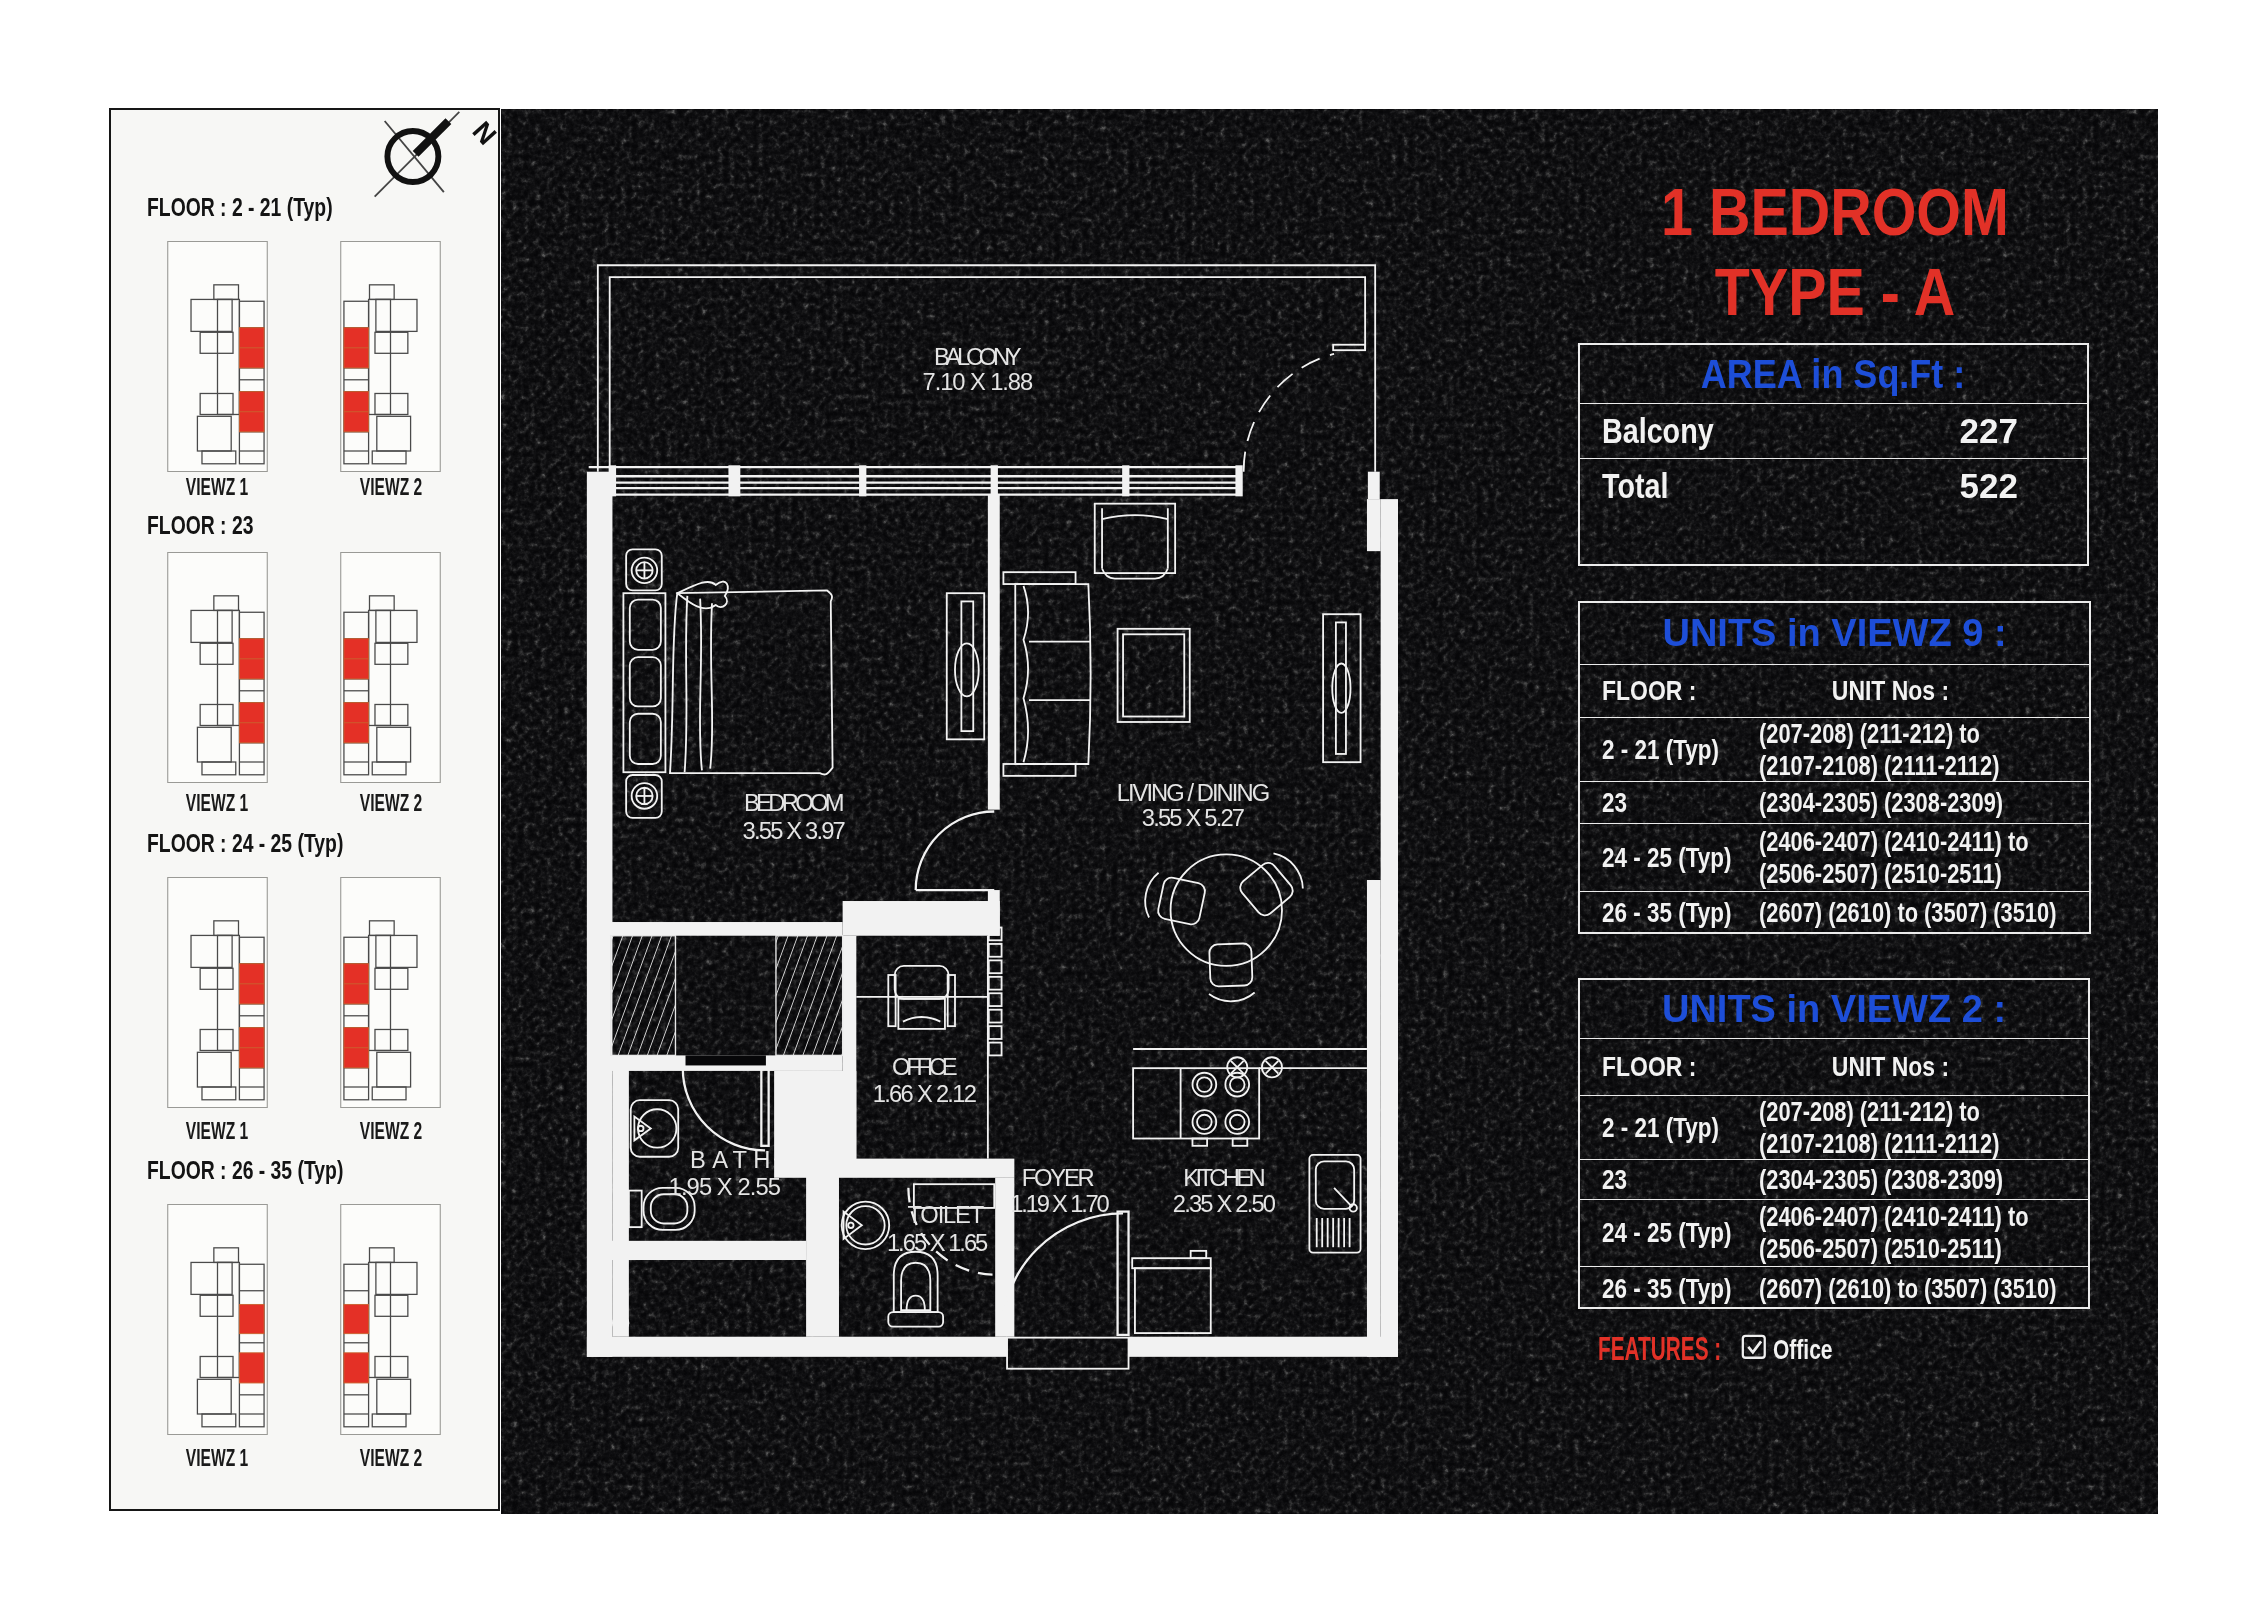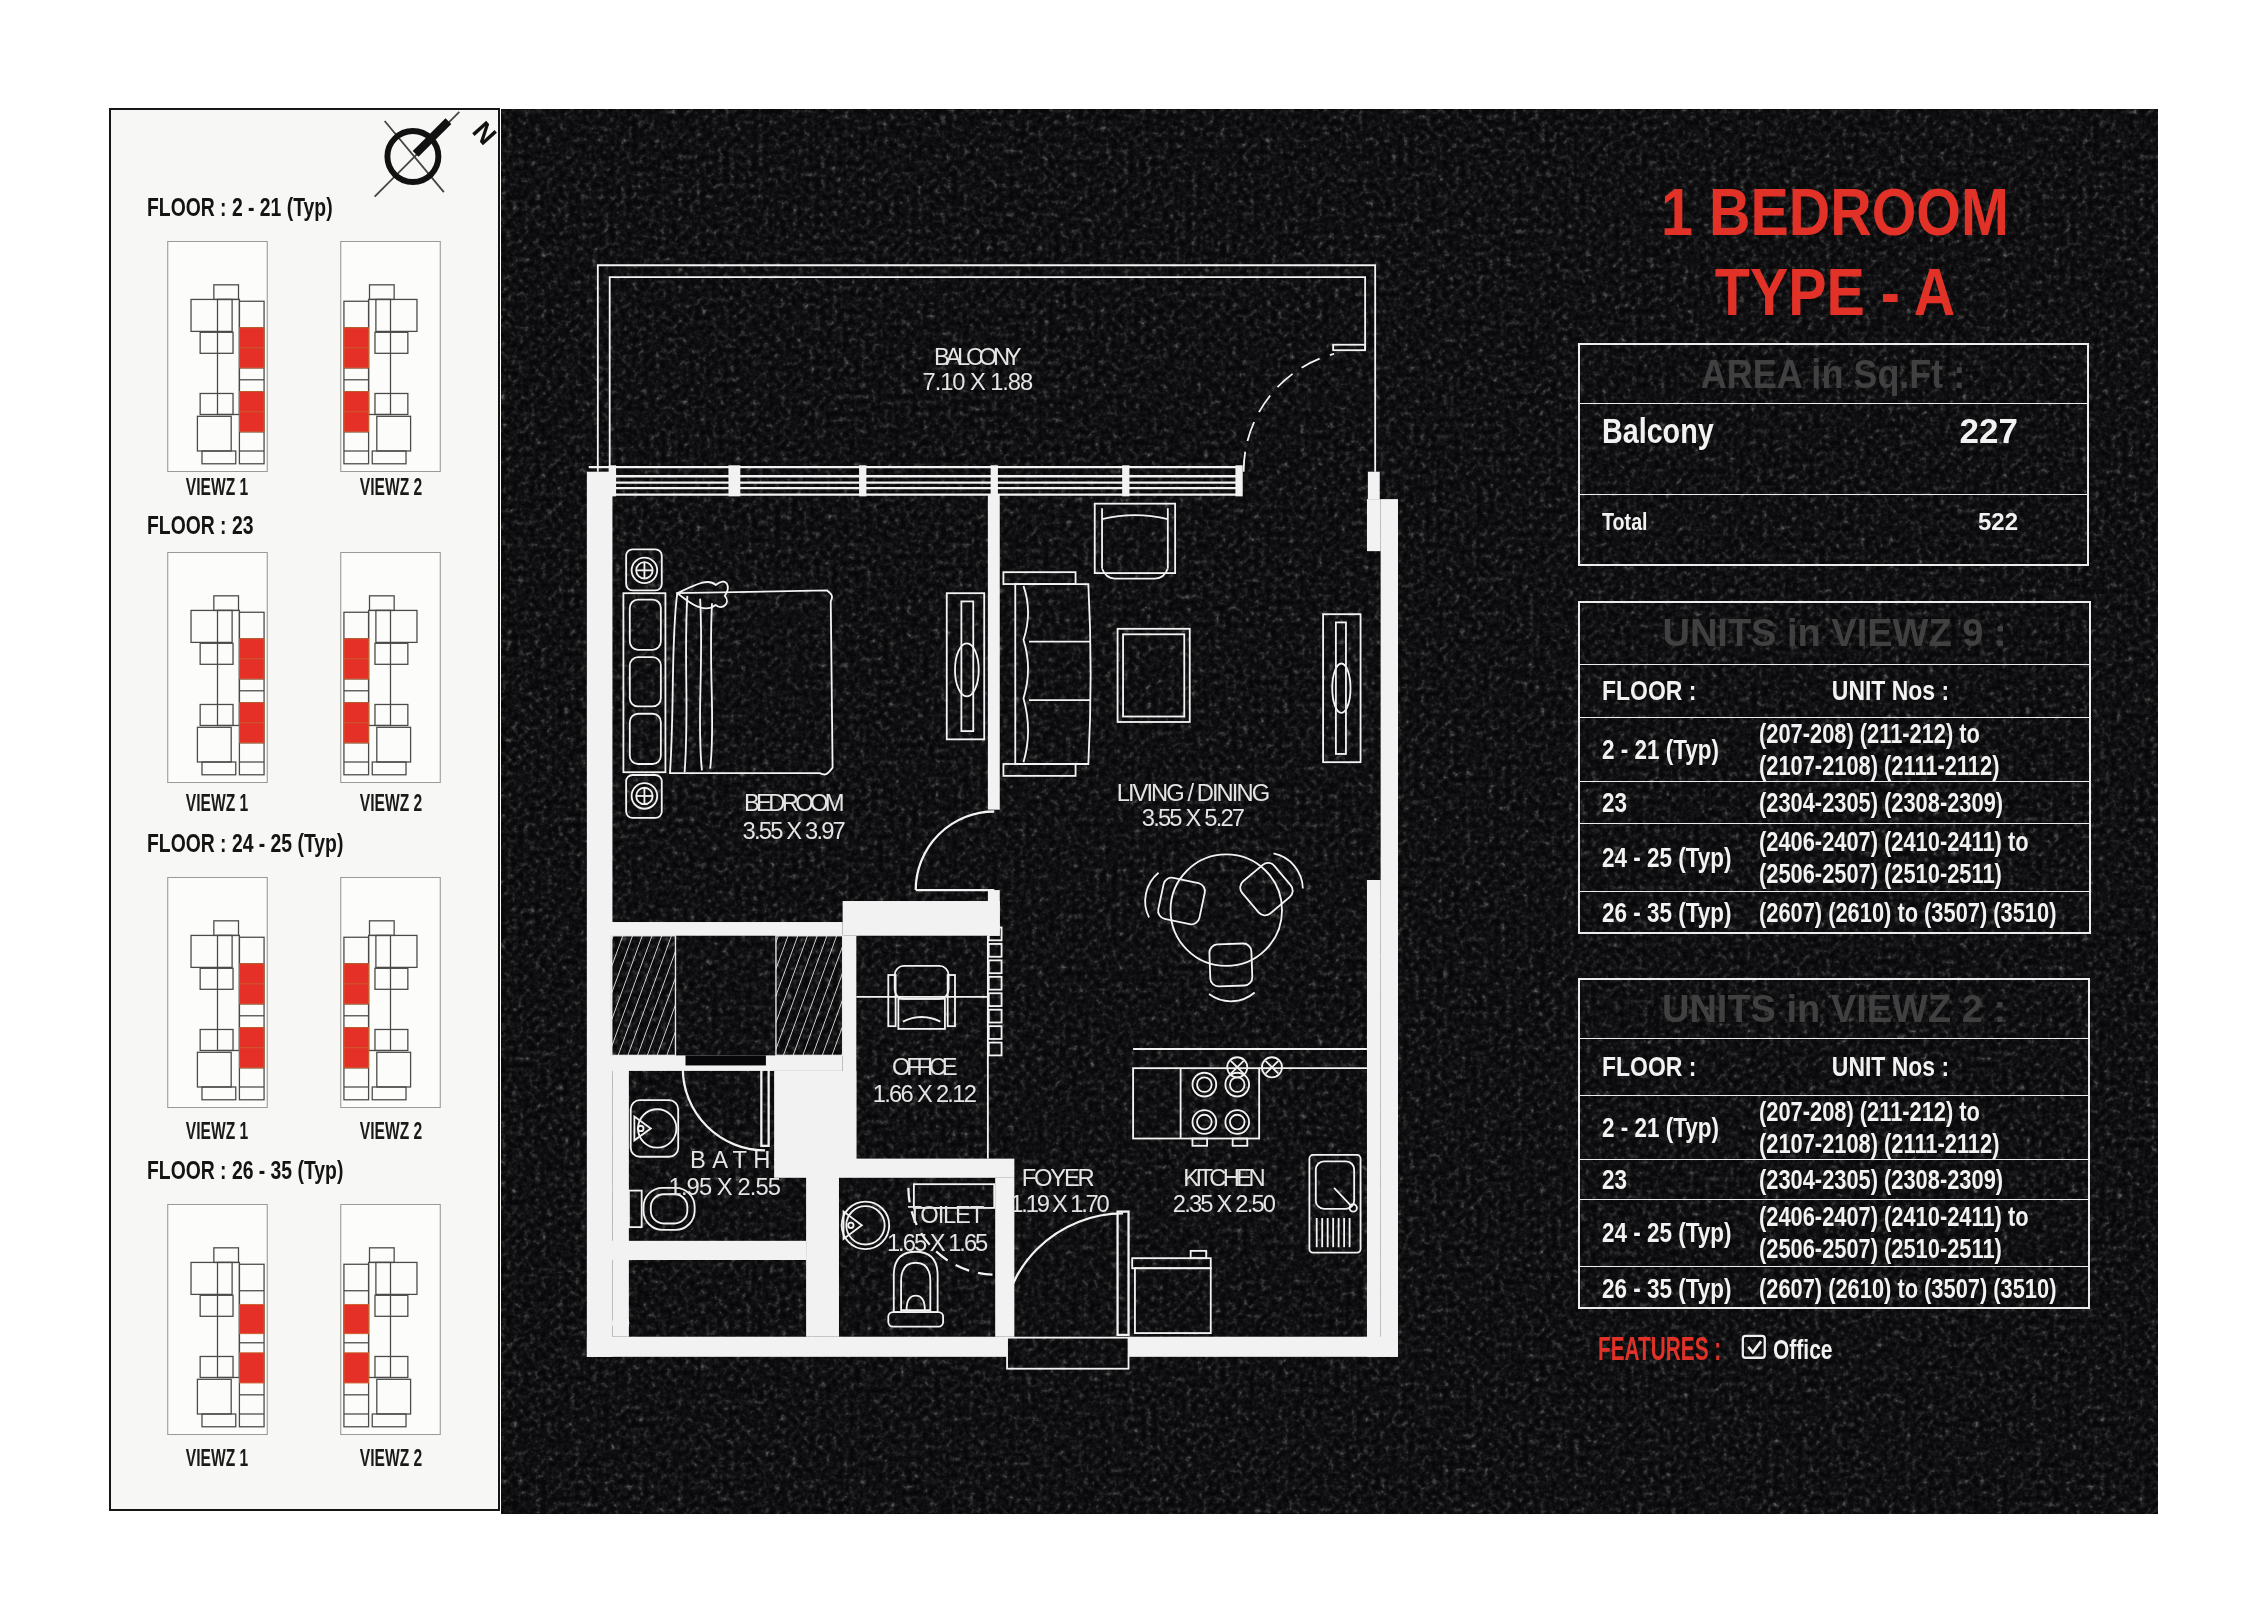--- a/index.html
+++ b/index.html
@@ -9,21 +9,21 @@
   .dark{left:501px;top:109px;width:1657px;height:1405px;background:#070709;}
   .panel{left:109px;top:108px;width:387px;height:1399px;background:#f7f7f5;border:2.7px solid #161616;}
   .fhead{position:absolute;color:#141414;font-weight:bold;font-size:26.5px;transform:scaleX(0.73);transform-origin:left;white-space:nowrap;}
   .vlab{position:absolute;color:#1a1a1a;font-weight:bold;font-size:24px;transform:scaleX(0.65);transform-origin:center;white-space:nowrap;text-align:center;width:146px;}
   .mini{position:absolute;}
   .rtitle{position:absolute;left:1581px;top:172px;width:508px;text-align:center;color:#e23127;
           font-weight:bold;font-size:66px;line-height:80px;letter-spacing:0px;white-space:nowrap;transform:scaleX(0.87);transform-origin:center;}
   .tbl{position:absolute;border:2.7px solid #ececec;box-sizing:border-box;}
   .trow{position:relative;box-sizing:border-box;border-top:1.8px solid #ececec;color:#f2f2f2;font-weight:bold;}
   .trow.first{border-top:none;}
-  .thdr{color:#404040;text-align:center;}
+  .thdr{color:#1d4ed8;text-align:center;}
   .cell-l{position:absolute;left:22px;top:50%;transform:translateY(-50%) scaleX(0.82);transform-origin:left;white-space:nowrap;}
   .cell-r{position:absolute;right:69px;top:50%;transform:translateY(-50%);white-space:nowrap;}
   .cell-v{position:absolute;left:179px;top:50%;transform:translateY(-50%) scaleX(0.78);transform-origin:left;white-space:nowrap;line-height:32px;}
   .hscale{display:inline-block;transform:scaleX(0.9);transform-origin:center;white-space:nowrap;}
 </style>
 </head>
 <body>
 
 <div class="abs dark">
 <svg width="1657" height="1405" xmlns="http://www.w3.org/2000/svg" viewBox="0 0 1814 1538">
@@ -162,21 +162,21 @@
 <div class="vlab" style="left:318px;top:1444px;">VIEWZ 2</div>
 
 <div class="rtitle">1 BEDROOM<br>TYPE - A</div>
 
 <div class="tbl" style="left:1578px;top:343px;width:511px;height:223px;">
   <div class="trow first thdr" style="height:58px;line-height:58px;font-size:40px;"><span class="hscale">AREA in Sq.Ft :</span></div>
   <div class="trow" style="height:55px;font-size:35px;">
       <span class="cell-l">Balcony</span>
       <span class="cell-r">227</span>
     </div>
-  <div class="trow" style="height:54px;font-size:24px;margin-top:36px;">
+  <div class="trow" style="height:54px;font-size:35px;">
       <span class="cell-l">Total</span>
       <span class="cell-r">522</span>
     </div>
 </div>
 
 <div class="tbl" style="left:1578px;top:601px;width:513px;height:333px;">
   <div class="trow first thdr" style="height:61px;line-height:61px;font-size:38px;">UNITS in VIEWZ 9 :</div>
   <div class="trow" style="height:53px;font-size:28px;">
       <span class="cell-l">FLOOR :</span>
       <span style="position:absolute;left:146px;width:329px;text-align:center;top:50%;transform:translateY(-50%) scaleX(0.82);">UNIT Nos :</span>

